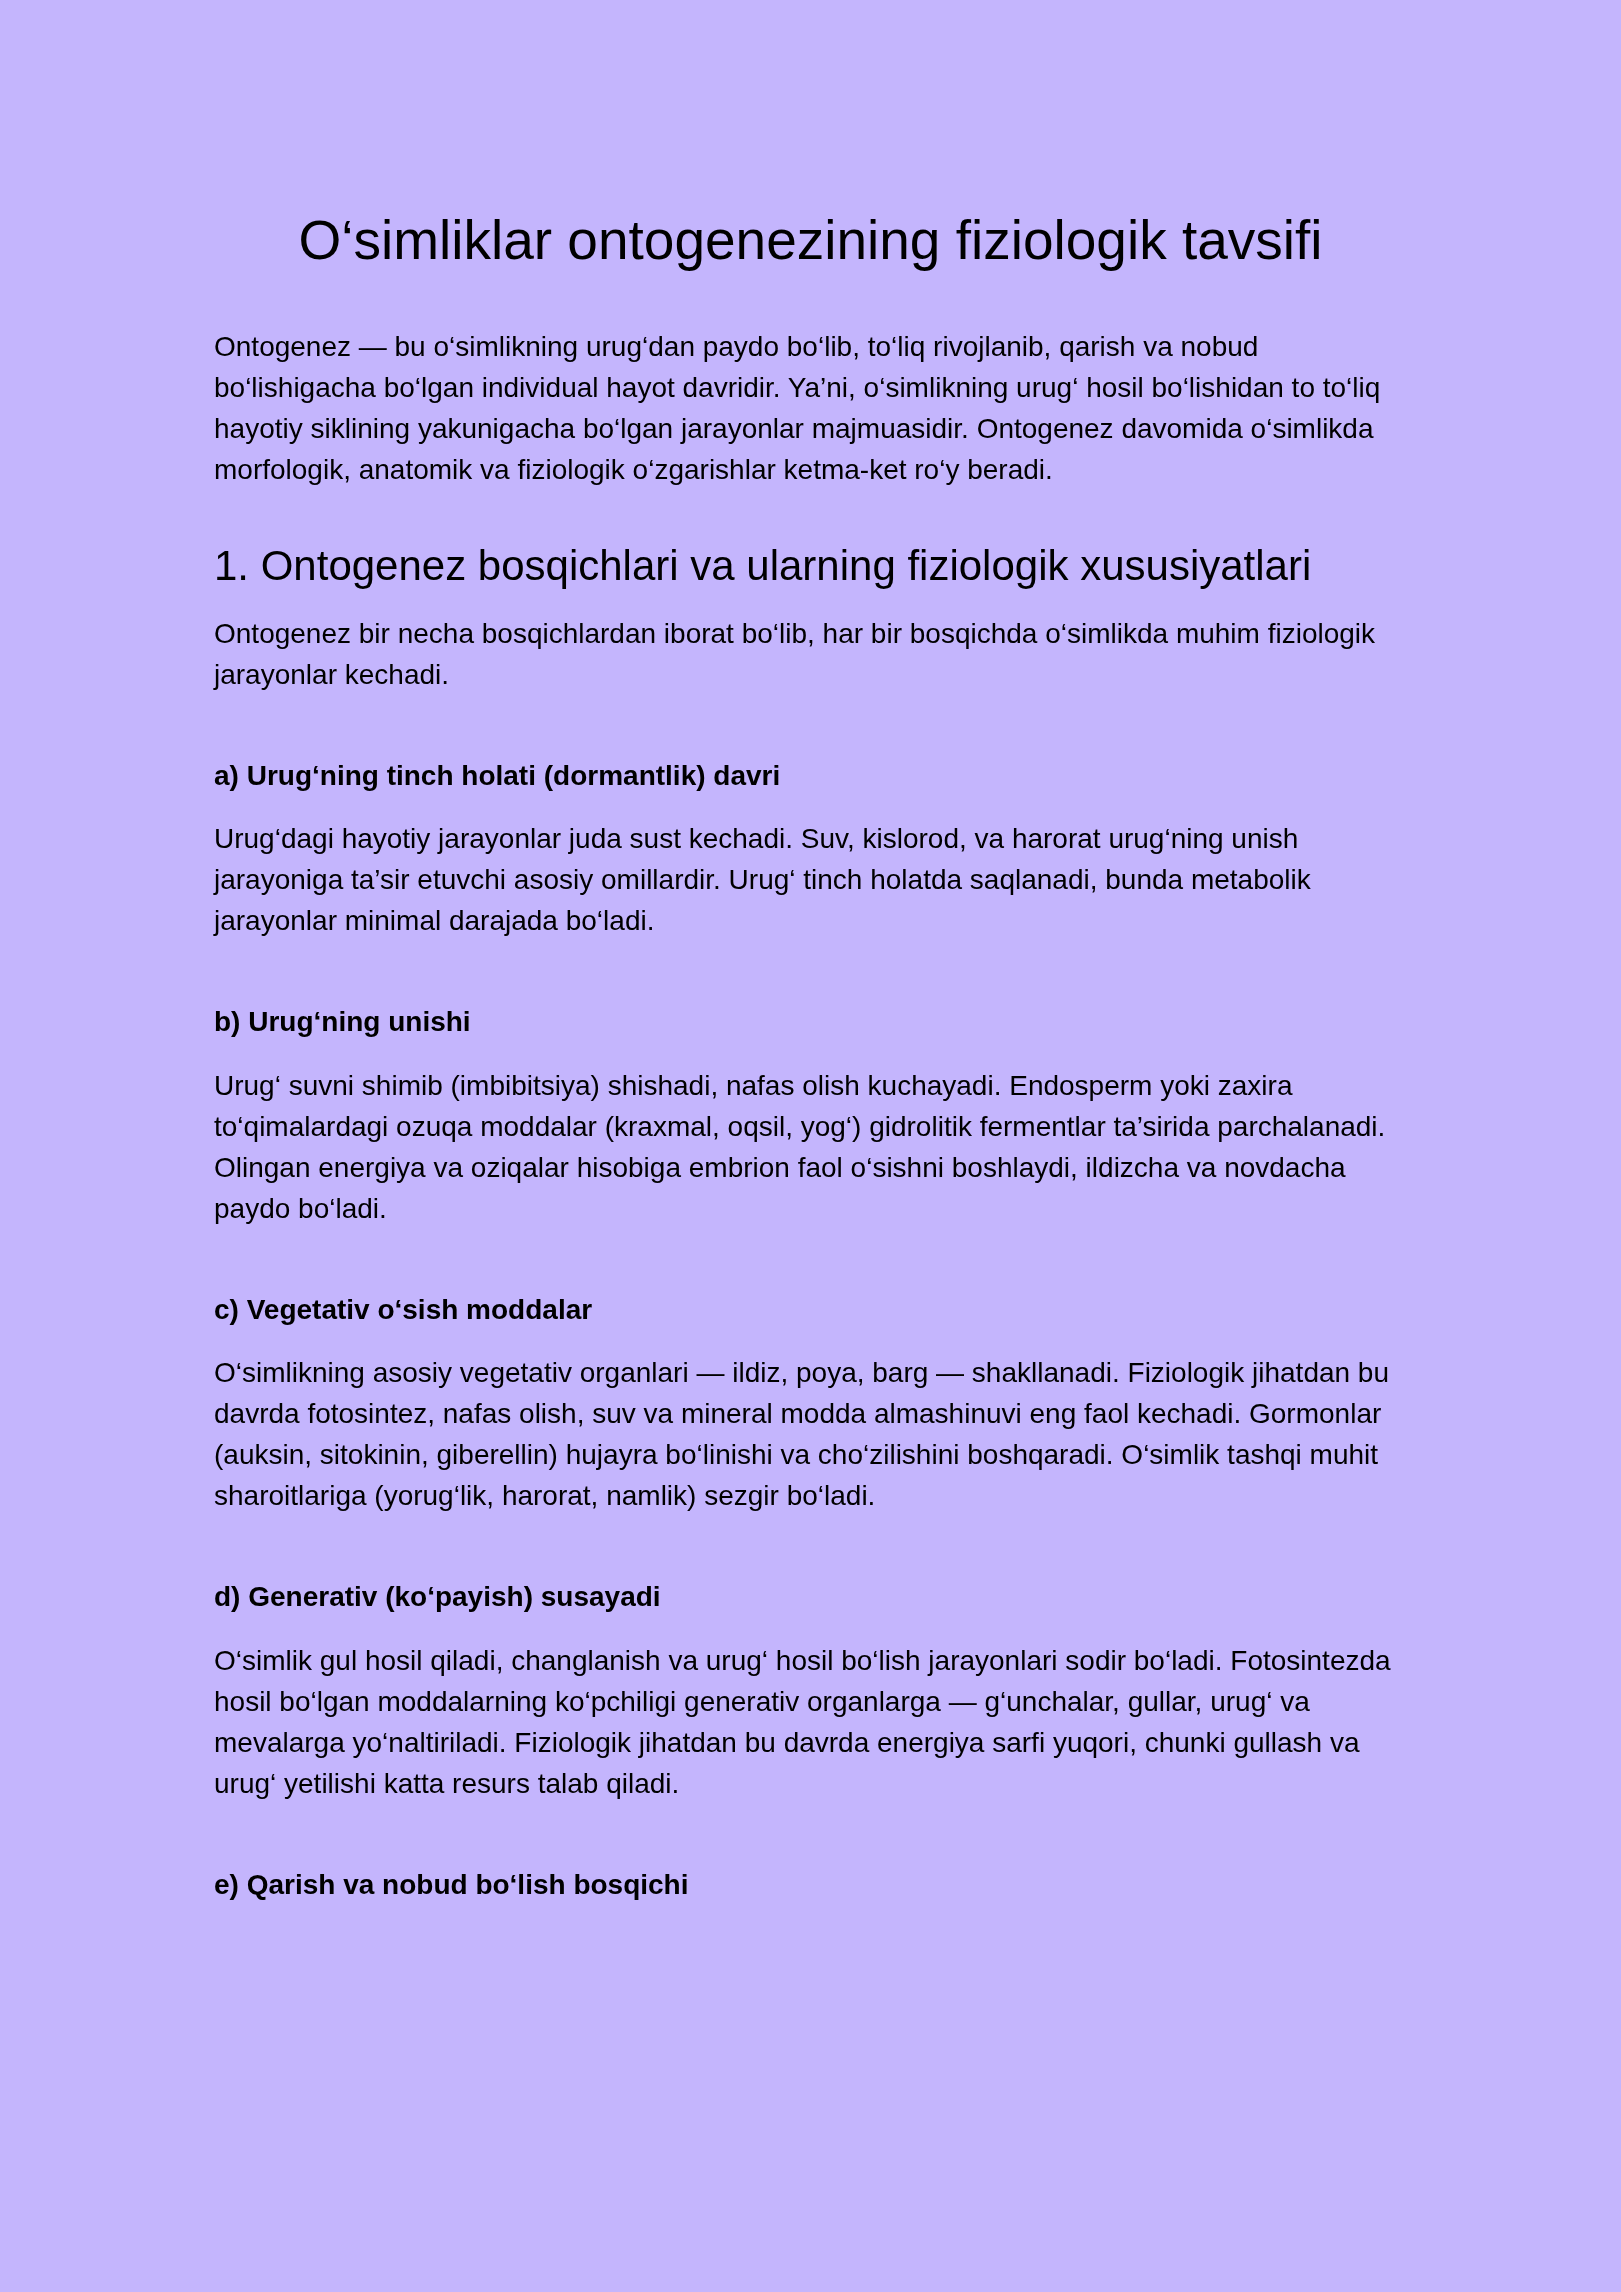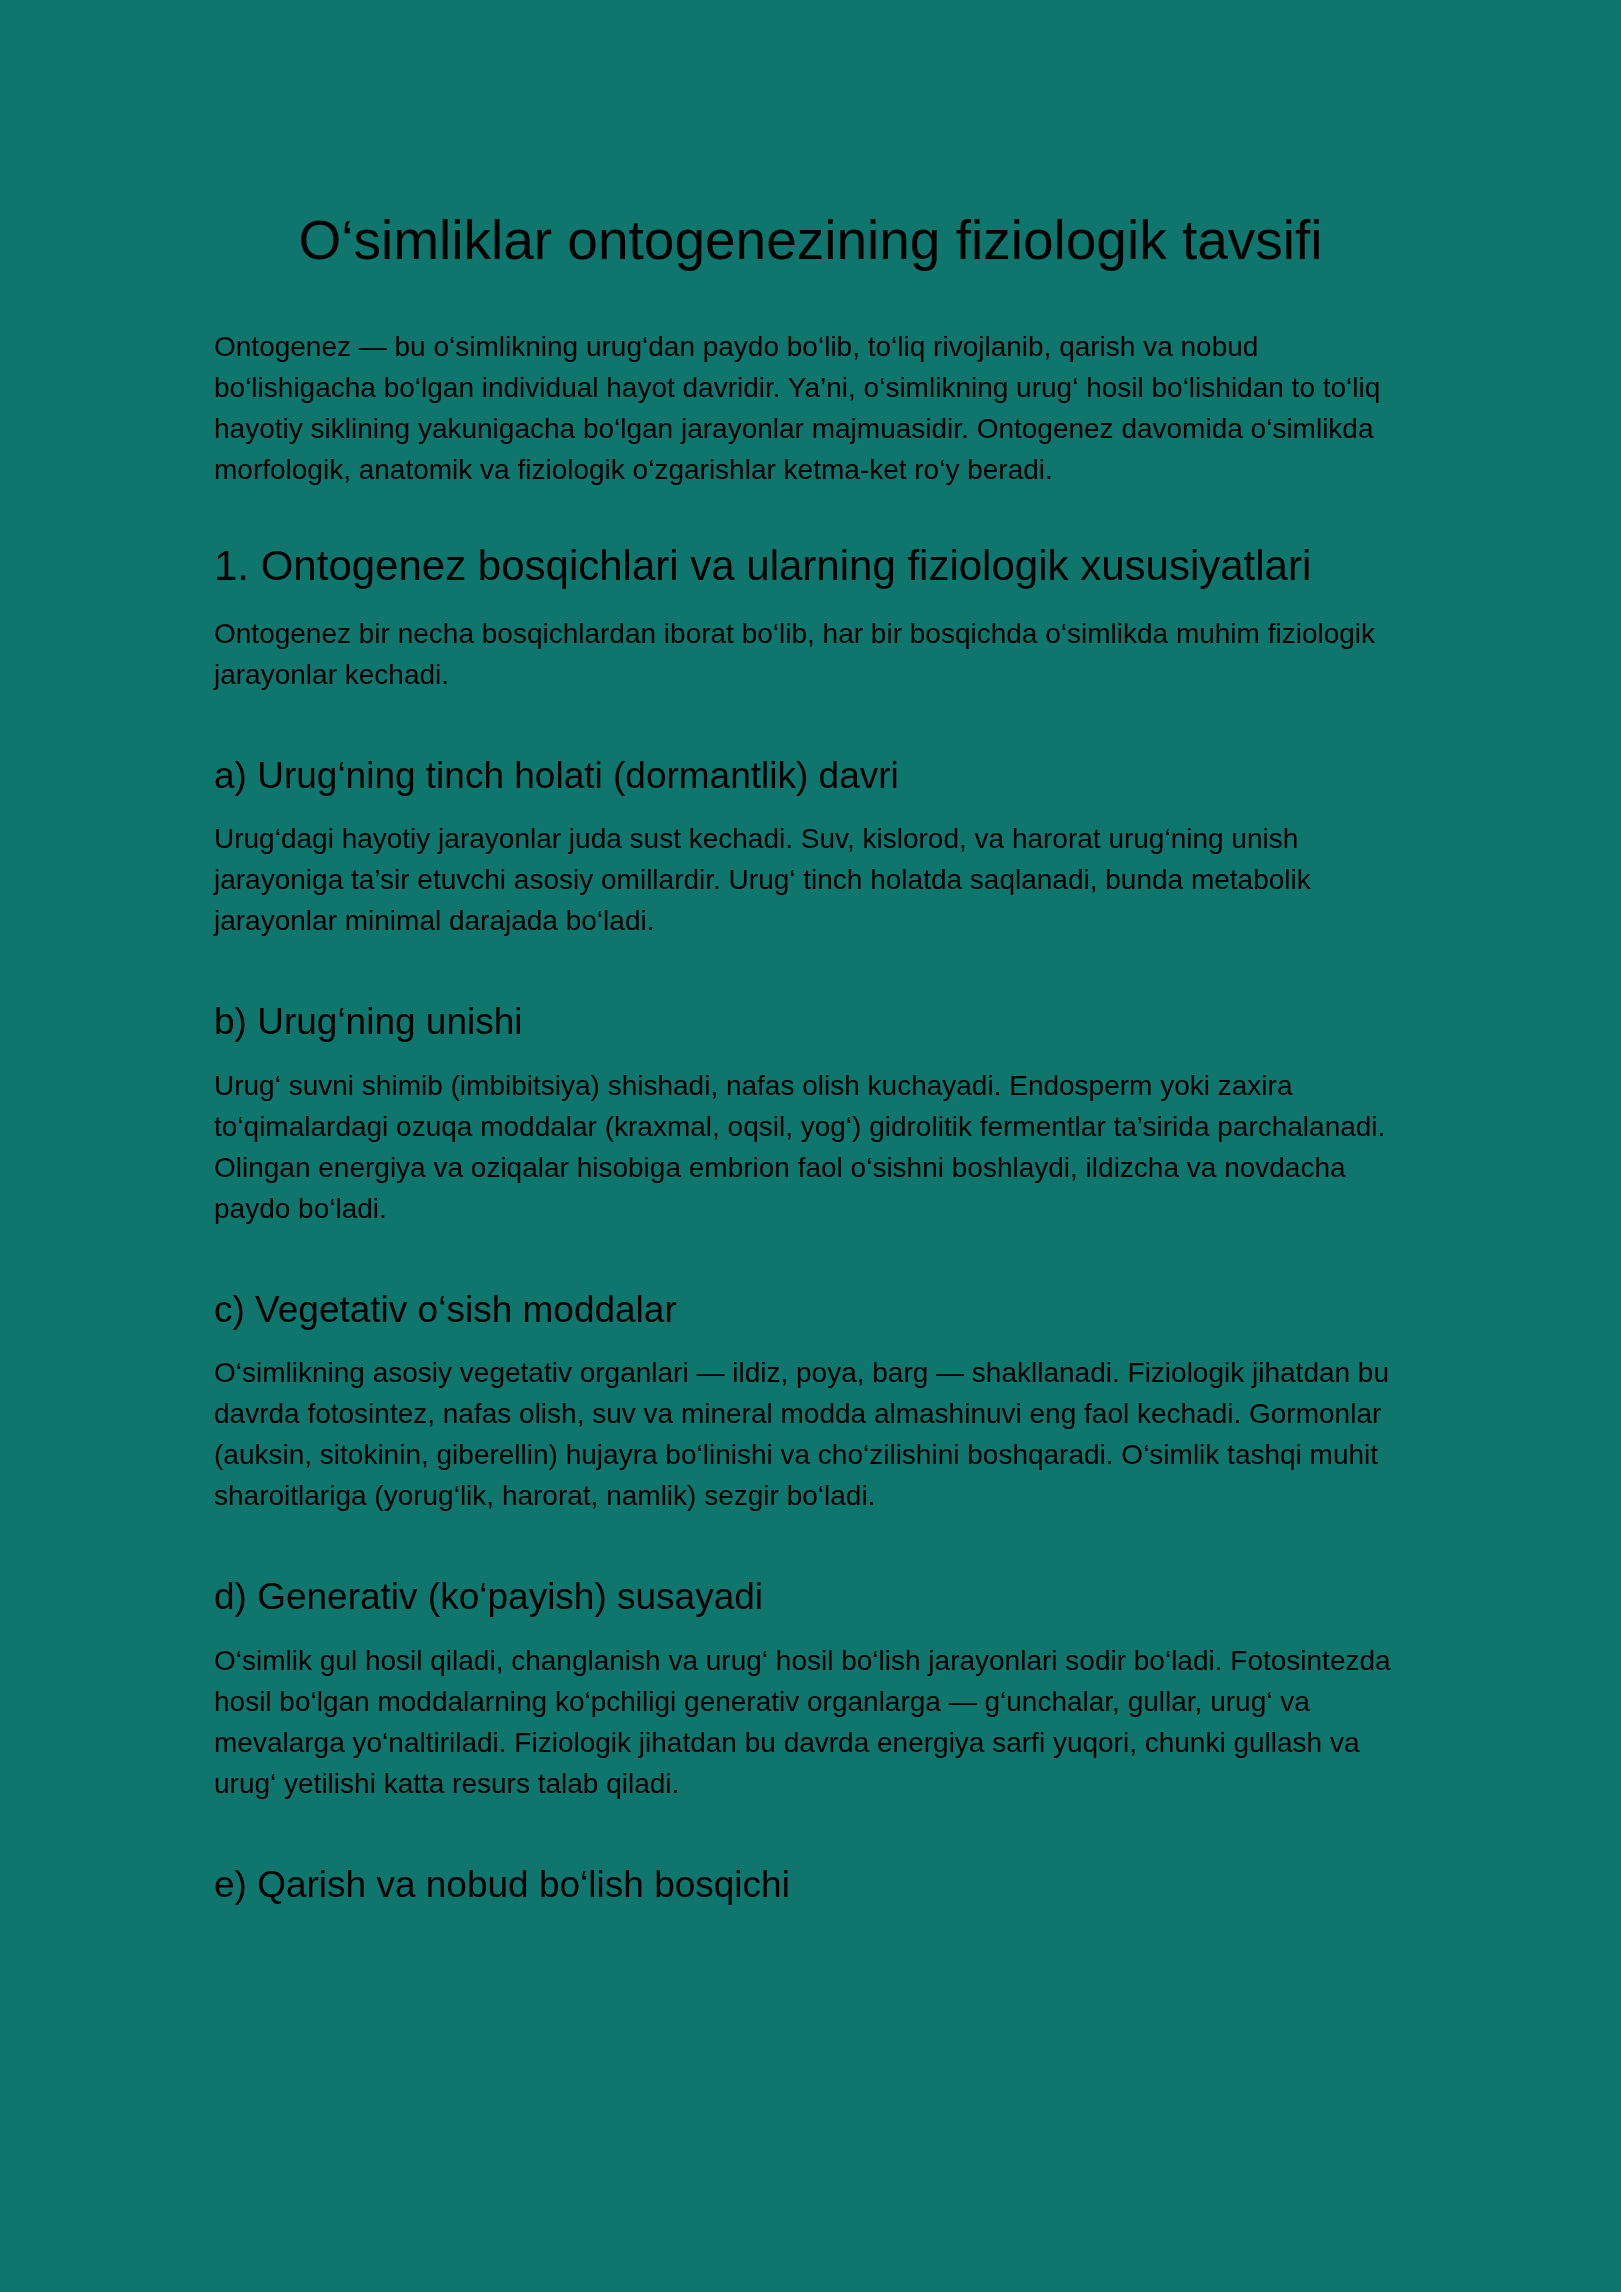--- a/index.html
+++ b/index.html
@@ -5,21 +5,21 @@
   * { margin: 0; padding: 0; box-sizing: border-box; }
   html, body {
     background: #ffffff;
     font-family: "Liberation Sans", "DejaVu Sans", sans-serif;
     color: #000000;
   }
   .page {
     position: relative;
     width: 1621px;
     height: 2293px;
-    background: #0f766e;
+    background: #c4b5fd;
     padding: 207px 214px 0 214px;
     overflow: hidden;
   }
   .doc-title {
     font-size: 55px;
     line-height: 66px;
     font-weight: 400;
     text-align: center;
     letter-spacing: 0;
     margin: 0 0 53px 0;
@@ -30,23 +30,23 @@
     font-weight: 400;
     margin: 0;
   }
   h2.sec-heading {
     font-size: 42px;
     line-height: 52px;
     font-weight: 400;
     margin: 50px 0 20.6px 0;
   }
   h3.sub-heading {
-    font-size: 37px;
+    font-size: 28px;
     line-height: 49px;
-    font-weight: 400;
+    font-weight: 700;
     margin: 56px 0 18.6px 0;
   }
 </style>
 </head>
 <body>
 
 <div class="page">
 
   <h1 class="doc-title">O‘simliklar ontogenezining fiziologik tavsifi</h1>
 

